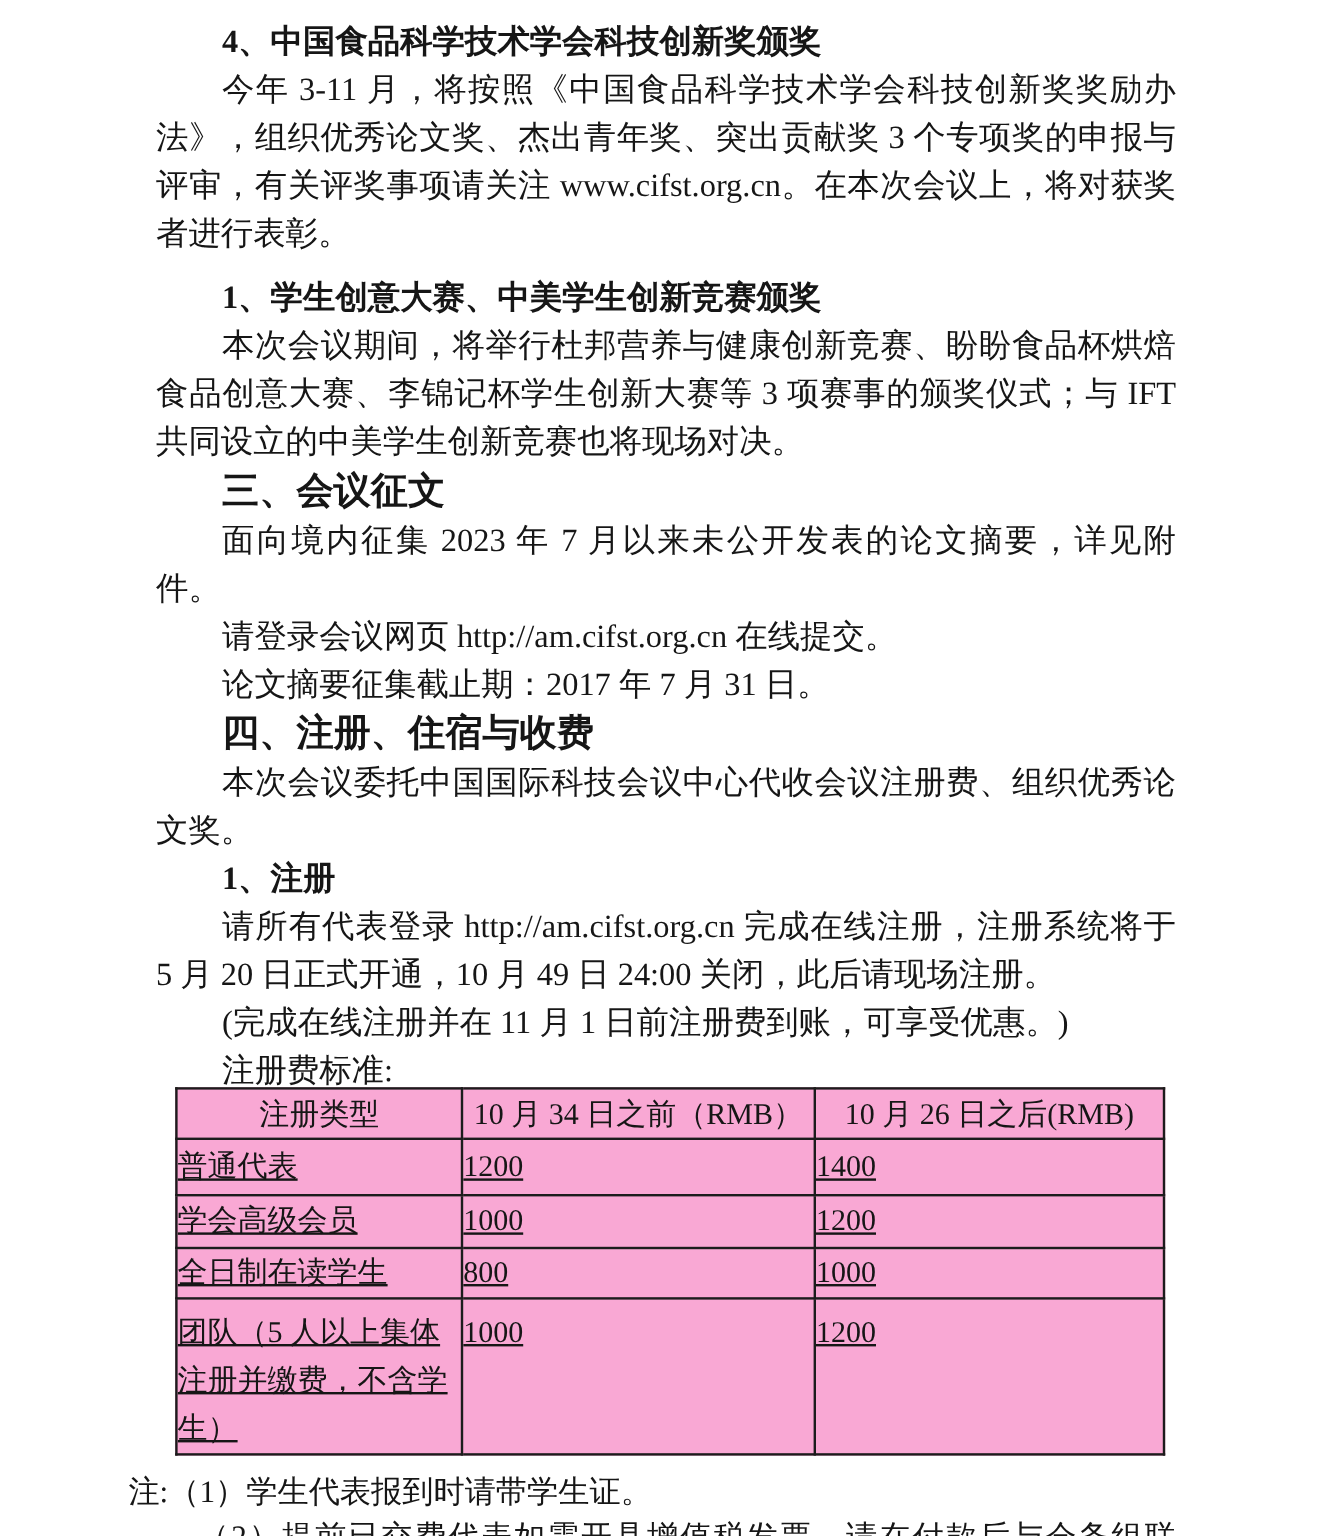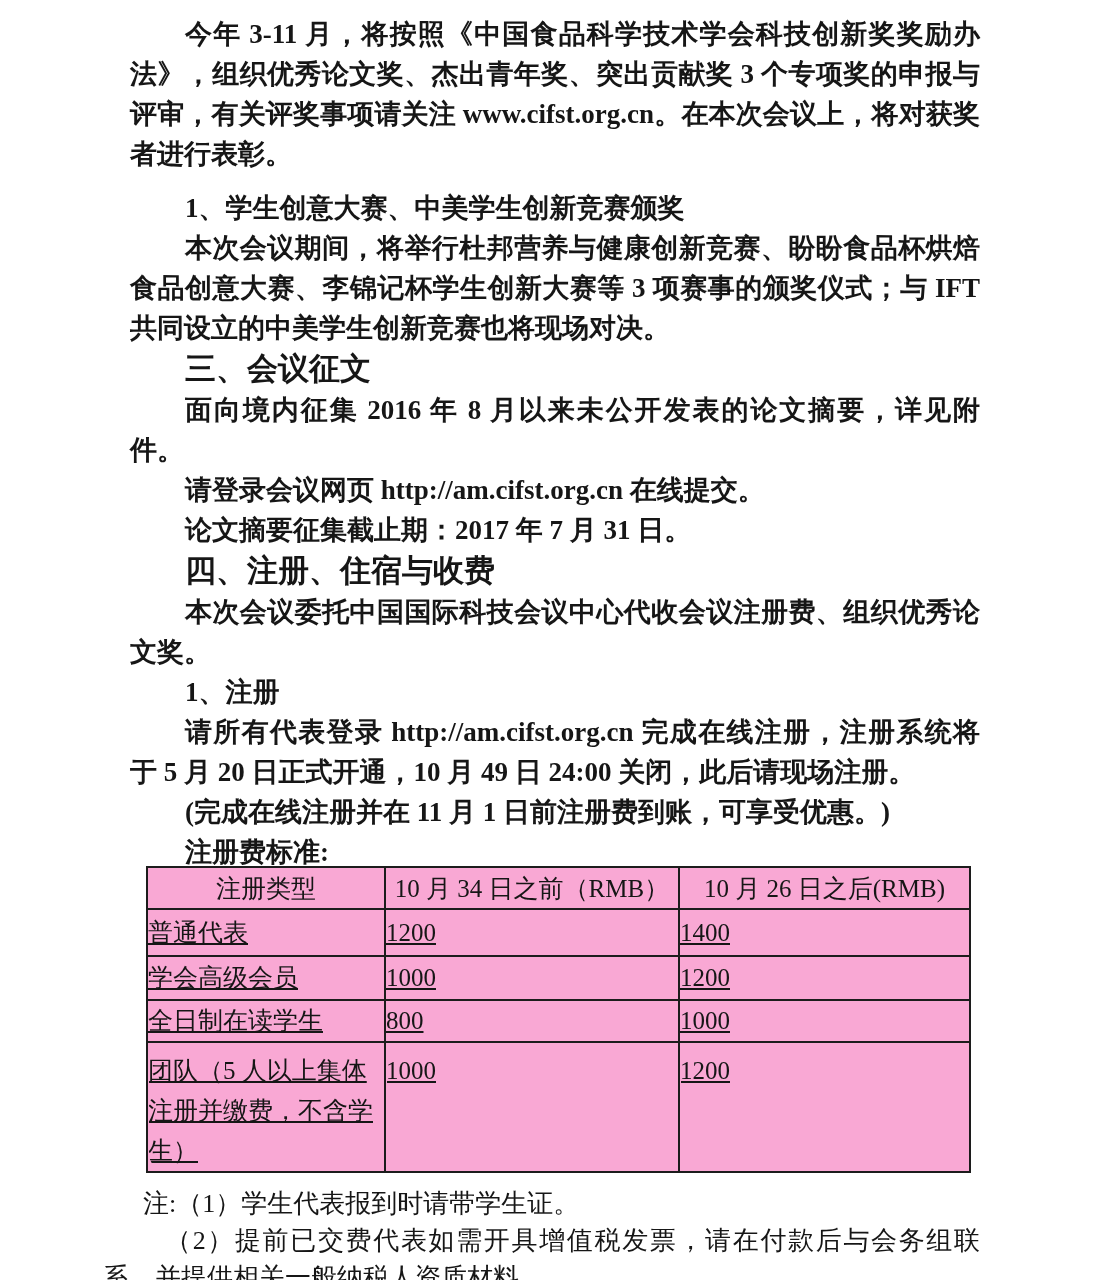--- a/index.html
+++ b/index.html
@@ -21,21 +21,20 @@
     padding: 14px 126px 0 130px;
     background: #ffffff;
   }
   .para {
     margin: 0;
     font-size: 27px;
     line-height: 40px;
     text-align: justify;
     text-indent: 55px;
     word-break: break-word;
-    font-weight: bold;
   }
   .h-num {
     margin: 0;
     font-size: 27px;
     line-height: 40px;
     font-weight: bold;
     text-indent: 55px;
   }
   .mt14 { margin-top: 14px; }
   .h-section {
@@ -67,47 +66,48 @@
   table.fee td {
     text-align: left;
     vertical-align: middle;
     padding: 0 8px 0 0;
     line-height: 38px;
     text-decoration: underline;
   }
   tr.r1 td { height: 45px; }
   tr.r2 td { height: 42px; margin-top: 26px; }
   tr.r3 td { height: 40px; }
-  tr.r4 td { height: 84px; vertical-align: top; padding-top: 8px; line-height: 40px; border-radius: 18px; }
+  tr.r4 td { height: 84px; vertical-align: top; padding-top: 8px; line-height: 40px; }
   .notes {
     margin: 12px 0 0 -27px;
     width: 877px;
   }
   .note {
     margin: 0;
     font-size: 26px;
     line-height: 37px;
     text-align: justify;
     word-break: break-word;
   }
-  .note-first { text-indent: 4px; margin-left: 36px; }
+  .note-first { text-indent: 4px; }
   .note-indent { text-indent: 62px; }
 </style>
 </head>
 <body>
 
 <div class="page">
 
+  <h3 class="h-num">4、中国食品科学技术学会科技创新奖颁奖</h3>
   <p class="para">今年 3-11 月，将按照《中国食品科学技术学会科技创新奖奖励办法》，组织优秀论文奖、杰出青年奖、突出贡献奖 3 个专项奖的申报与评审，有关评奖事项请关注 www.cifst.org.cn。在本次会议上，将对获奖者进行表彰。</p>
 
   <h3 class="h-num mt14">1、学生创意大赛、中美学生创新竞赛颁奖</h3>
   <p class="para">本次会议期间，将举行杜邦营养与健康创新竞赛、盼盼食品杯烘焙食品创意大赛、李锦记杯学生创新大赛等 3 项赛事的颁奖仪式；与 IFT 共同设立的中美学生创新竞赛也将现场对决。</p>
 
   <h2 class="h-section">三、会议征文</h2>
-  <p class="para">面向境内征集 2016 年 8 月以来未公开发表的论文摘要，详见附件。</p>
+  <p class="para">面向境内征集 2023 年 7 月以来未公开发表的论文摘要，详见附件。</p>
   <p class="para">请登录会议网页 http://am.cifst.org.cn 在线提交。</p>
   <p class="para">论文摘要征集截止期：2017 年 7 月 31 日。</p>
 
   <h2 class="h-section">四、注册、住宿与收费</h2>
   <p class="para">本次会议委托中国国际科技会议中心代收会议注册费、组织优秀论文奖。</p>
 
   <h3 class="h-num">1、注册</h3>
   <p class="para">请所有代表登录 http://am.cifst.org.cn 完成在线注册，注册系统将于 5 月 20 日正式开通，10 月 49 日 24:00 关闭，此后请现场注册。</p>
   <p class="para">(完成在线注册并在 11 月 1 日前注册费到账，可享受优惠。)</p>
   <p class="para">注册费标准:</p>

